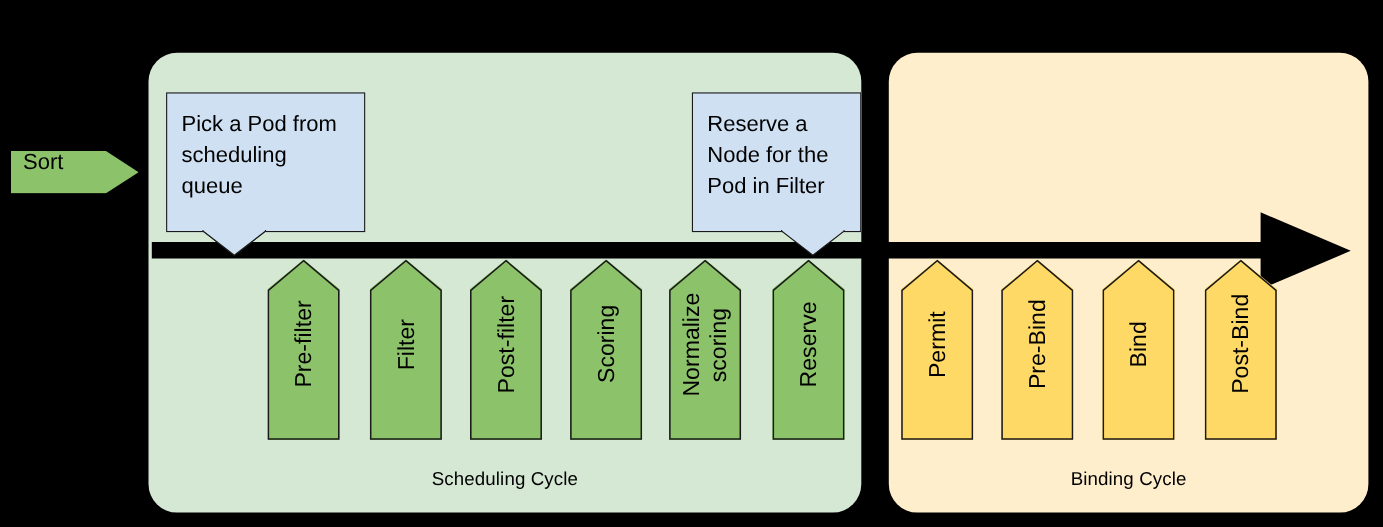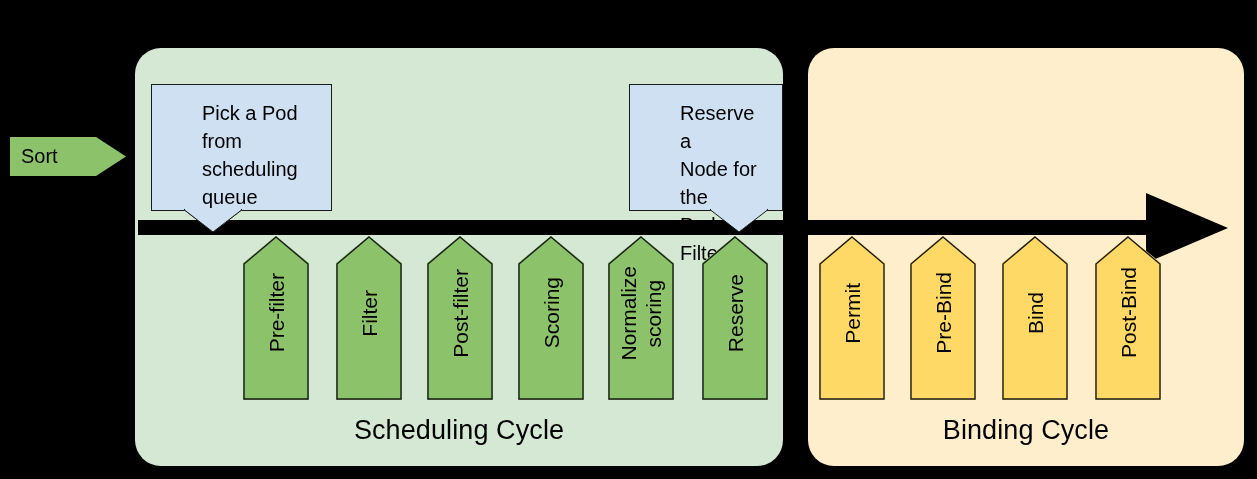--- a/index.html
+++ b/index.html
@@ -37,36 +37,36 @@
     width: 436px;
     height: 418px;
     background: #ffeecc;
   }
   .cycle-label {
     position: absolute;
     left: 0;
     right: 0;
     bottom: 20px;
     text-align: center;
-    font-size: 27px;
+    font-size: 17px;
     color: #000000;
     letter-spacing: 0.1px;
   }
 
   
   .sort-arrow {
     position: absolute;
     left: 10px;
     top: 137px;
     width: 116px;
     height: 39px;
     background: #8cc36a;
     clip-path: polygon(0 0, 86px 0, 100% 50%, 86px 100%, 0 100%);
     display: flex;
-    align-items: center;
+    align-items: flex-start;
   }
   .sort-arrow .sort-text {
     font-size: 20px;
     color: #000000;
     padding-left: 11px;
   }
 
   
   .timeline-bar {
     position: absolute;
@@ -94,21 +94,20 @@
     border: 1px solid #1a1a1a;
     box-sizing: border-box;
   }
   .callout .callout-text {
     display: block;
     font-size: 20px;
     line-height: 28px;
     color: #000000;
     padding: 14px 13px 0 13px;
     white-space: pre-line;
-    margin-left: 37px;
   }
   
   .callout .tail {
     position: absolute;
     bottom: -21px;
     width: 56px;
     height: 22px;
     overflow: visible;
   }
   .callout .tail svg { display: block; }

